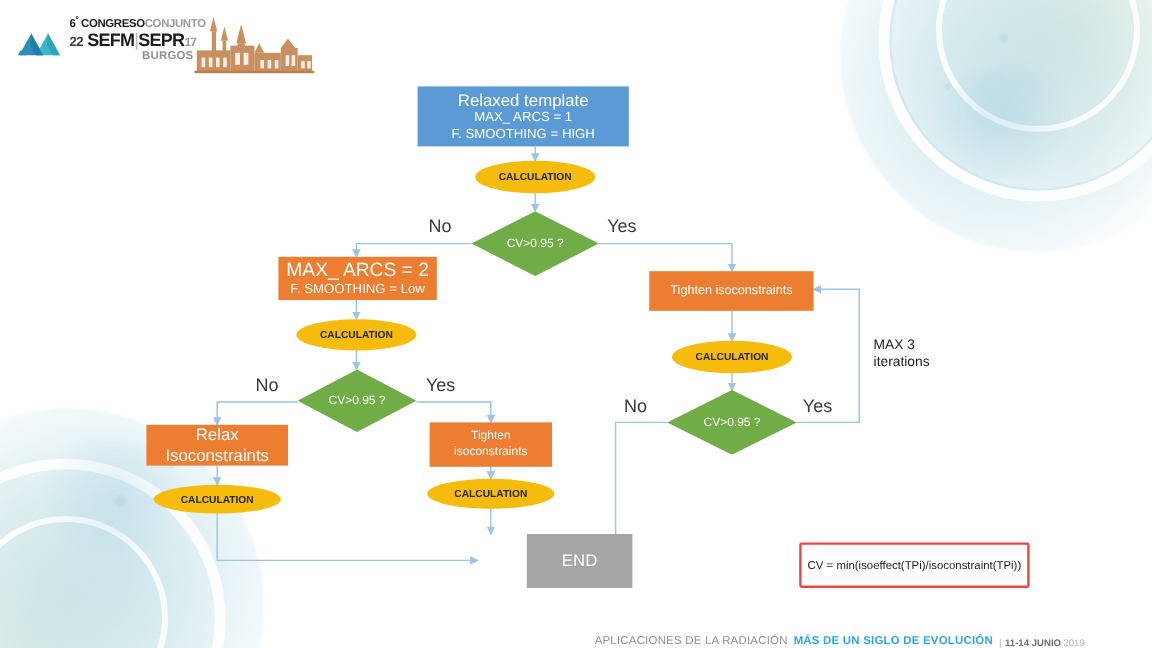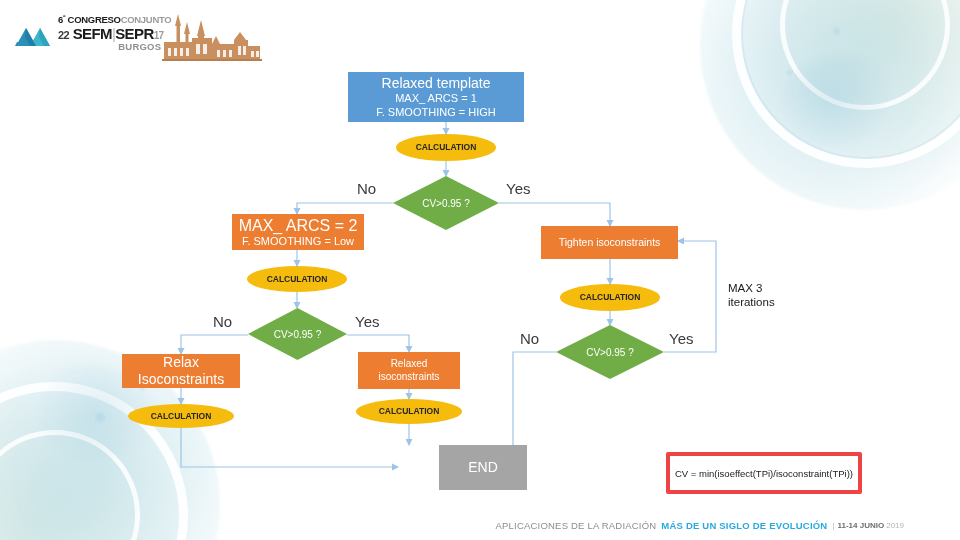--- a/index.html
+++ b/index.html
@@ -73,27 +73,27 @@
   .box-orange{background:#ed7d31;color:#ffffff;}
   .box-grey{background:#a5a5a5;color:#ffffff;}
   .oval{background:#f5bc0d;color:#262626;border-radius:50%;}
   .diamond-inner{position:absolute;left:0;top:0;width:100%;height:100%;
     display:flex;align-items:center;justify-content:center;}
 
   .lbl{position:absolute;color:#3a3a3a;font-size:15px;}
   .lbl-small{position:absolute;color:#1a1a1a;font-size:11.5px;line-height:1.25;}
 
   #cv-formula{position:absolute;left:666px;top:452px;width:188px;height:34px;
-    border:4px solid #ef4444;background:#ffffff;border-radius:2px;
+    border:2px solid #ef4444;background:#ffffff;border-radius:2px;
     display:flex;align-items:center;justify-content:center;}
   #cv-formula span{font-size:9.5px;color:#1a1a1a;white-space:nowrap;}
 
   
   #footer{position:absolute;left:0;bottom:0;width:960px;height:30px;display:flex;
-    align-items:center;justify-content:flex-end;padding-right:56px;box-sizing:border-box;}
+    align-items:flex-end;justify-content:flex-end;padding-right:56px;box-sizing:border-box;}
   #footer .f1{font-size:9.5px;color:#8d8d8d;letter-spacing:.2px;}
   #footer .f2{font-size:9.5px;color:#2aa9e0;font-weight:bold;letter-spacing:.2px;margin-left:5px;}
   #footer .f3{font-size:8px;color:#b4b4b4;margin-left:5px;}
   #footer .f4{font-size:8px;color:#6f6f6f;font-weight:bold;margin-left:3px;}
   #footer .f5{font-size:8px;color:#b4b4b4;margin-left:2px;}
 </style>
 </head>
 <body>
 
 <div id="slide">
@@ -255,21 +255,21 @@
 
     <div class="node box-orange" style="left:122px;top:354px;width:118px;height:34px;">
       <span style="font-size:14px;">Relax Isoconstraints</span>
     </div>
 
     <div class="node oval" style="left:128px;top:404px;width:106px;height:24px;">
       <span style="font-size:8.5px;font-weight:bold;">CALCULATION</span>
     </div>
 
     <div class="node box-orange" style="left:358px;top:352px;width:102px;height:37px;flex-direction:column;">
-      <div style="font-size:10px;">Relaxed</div>
+      <div style="font-size:10px;">Tighten</div>
       <div style="font-size:10px;">isoconstraints</div>
     </div>
 
     <div class="node oval" style="left:356px;top:399px;width:106px;height:25px;">
       <span style="font-size:8.5px;font-weight:bold;">CALCULATION</span>
     </div>
 
     <div class="node box-orange" style="left:541px;top:226px;width:137px;height:33px;">
       <span style="font-size:10.5px;">Tighten  isoconstraints</span>
     </div>

